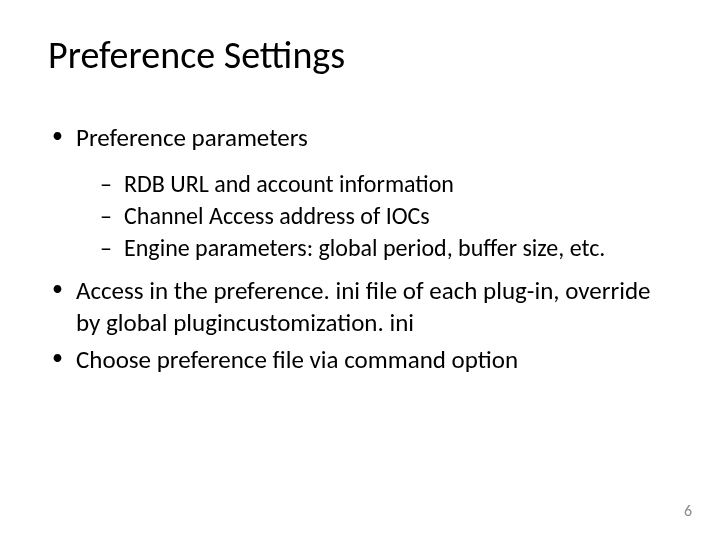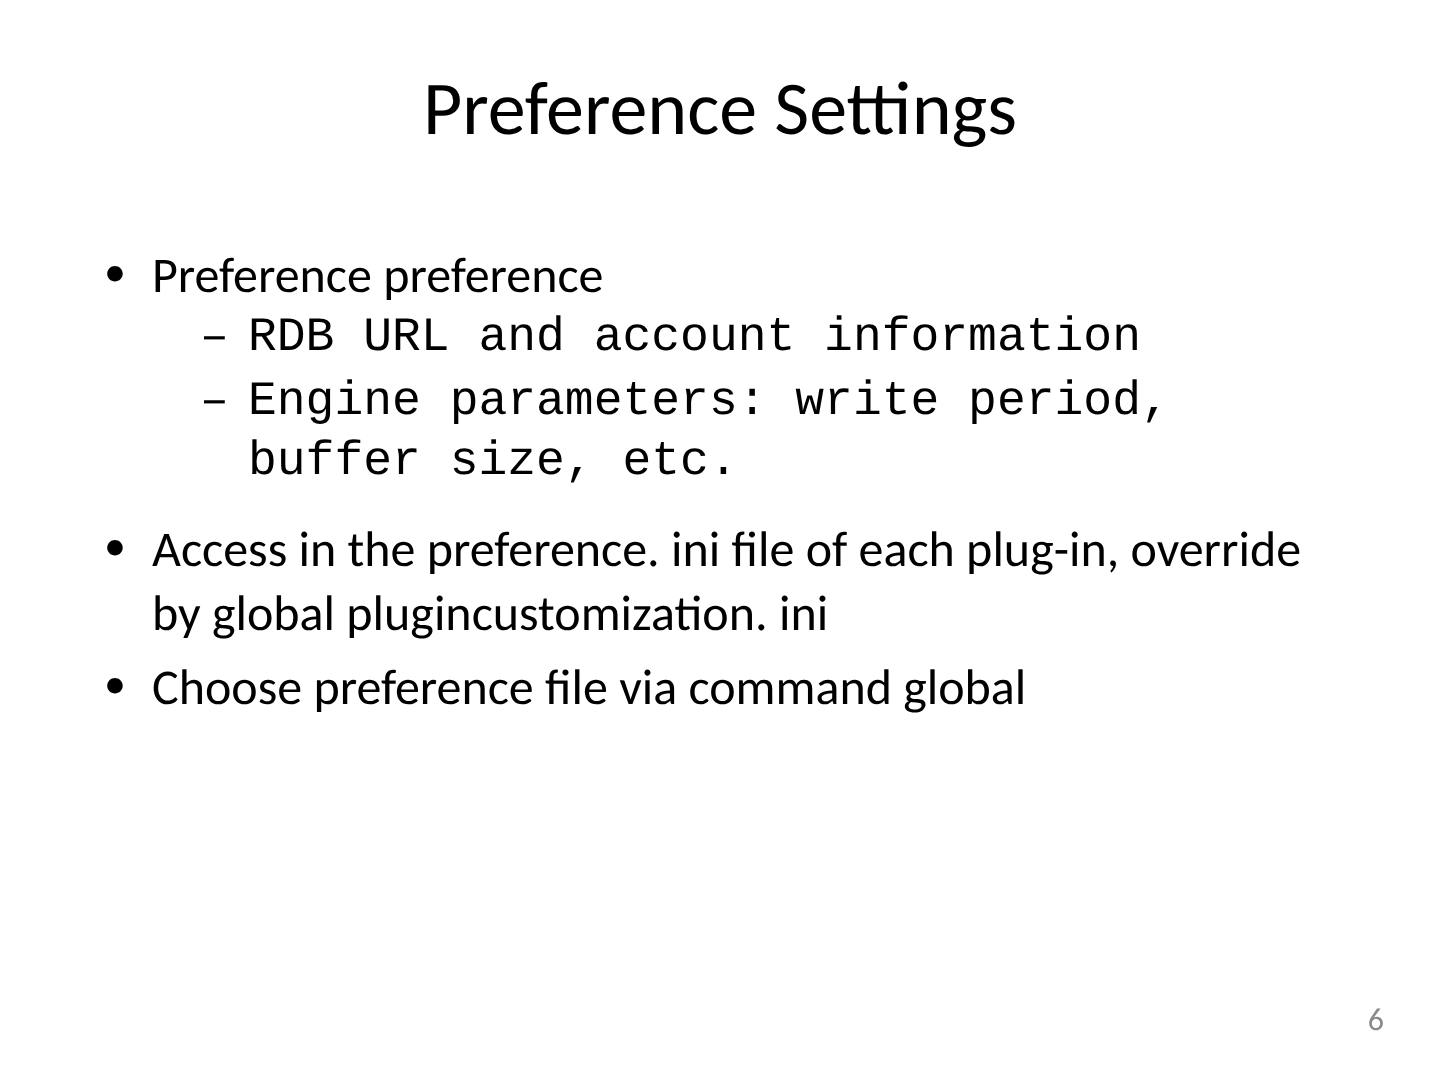--- a/index.html
+++ b/index.html
@@ -10,21 +10,21 @@
     body {
       width: 720px;
       height: 540px;
       background: #ffffff;
       font-family: Calibri, "Segoe UI", Arial, sans-serif;
       color: #000000;
       position: relative;
       padding: 24px 48px 0 48px;
     }
     .title {
-      text-align: center;
+      text-align: left;
       font-size: 38px;
       font-weight: 400;
       margin-bottom: 44px;
       margin-top: 8px;
     }
     .content {
       font-size: 25px;
       line-height: 1.25;
     }
     ul.level1 {
@@ -39,23 +39,22 @@
     ul.level1 > li::before {
       content: "•";
       position: absolute;
       left: 4px;
       top: 0;
       font-size: 22px;
     }
     ul.level2 {
       list-style: none;
       padding-left: 24px;
-      margin-top: 2px;
+      margin-top: 16px;
       margin-bottom: 12px;
-      font-family: Liberation Mono, monospace;
     }
     ul.level2 > li {
       position: relative;
       padding-left: 24px;
       margin-bottom: 2px;
       font-size: 24px;
     }
     ul.level2 > li::before {
       content: "–";
       position: absolute;
@@ -75,28 +74,29 @@
     }
   </style>
 </head>
 <body>
 
 <h1 class="title">Preference Settings</h1>
 
 <div class="content">
   <ul class="level1">
     <li>
-      <span>Preference preference</span>
+      <span>Preference parameters</span>
       <ul class="level2">
         <li>RDB URL and account information</li>
-        <li>Engine parameters: write period, buffer size, etc.</li>
+        <li>Channel Access address of IOCs</li>
+        <li>Engine parameters: global period, buffer size, etc.</li>
       </ul>
     </li>
     <li>
       <span>Access in the preference. ini file of each plug-in, override by global plugincustomization. ini</span>
     </li>
     <li>
-      <span>Choose preference file via command global</span>
+      <span>Choose preference file via command option</span>
     </li>
   </ul>
 </div>
 
 <div class="page-number">6</div>
 
 </body></html>

